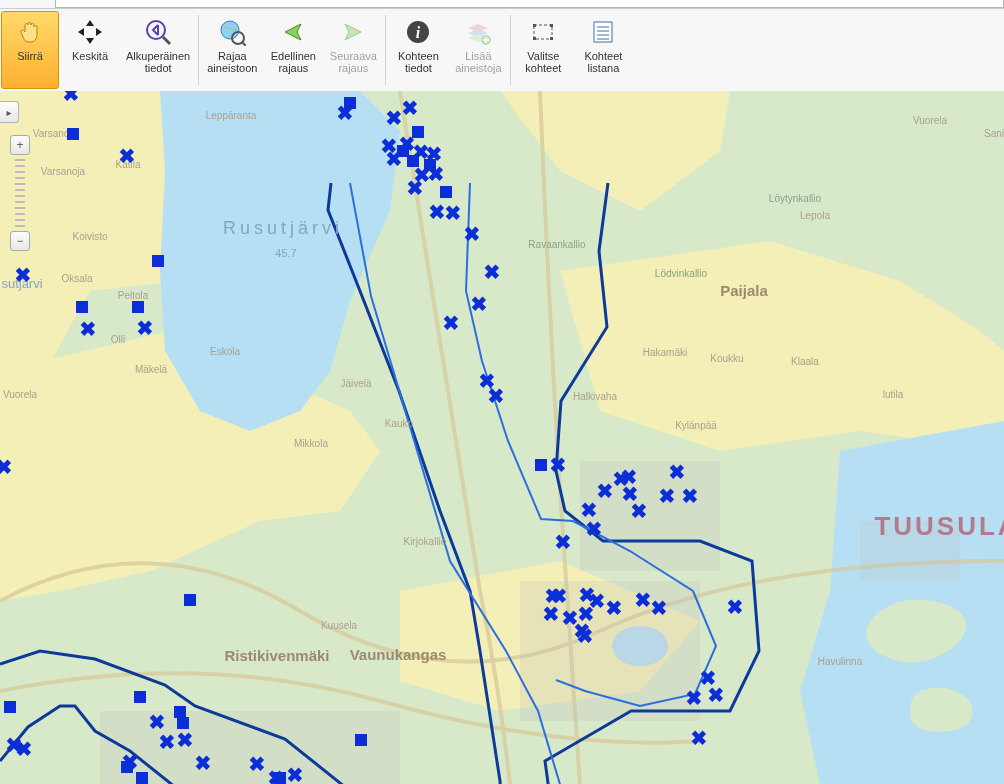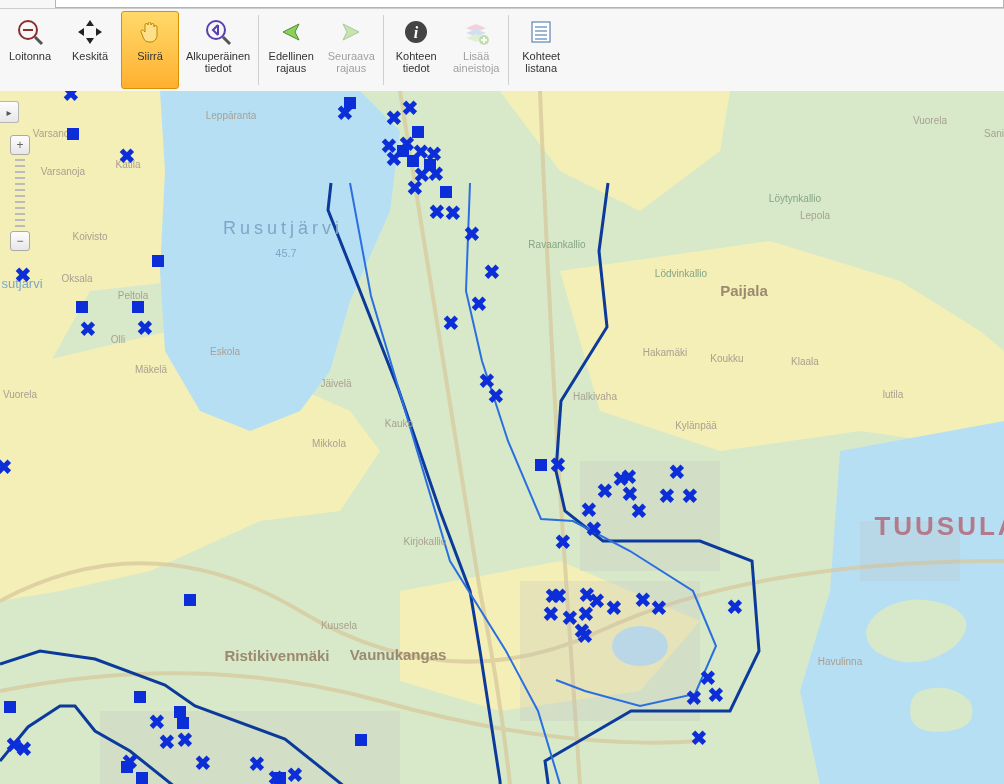--- a/index.html
+++ b/index.html
@@ -30,59 +30,61 @@
 .maplabel.tinyg{font-size:10px;color:#86a586}
 </style>
 </head>
 <body>
 
 <div class="topbar">
     <div class="searchbar"></div>
   </div>
 
 <div class="toolbar">
-  <div class="tool">
-    <span class="ic">
-      <svg width="28" height="28">
-          <circle cx="12" cy="12" r="9" fill="none" stroke="#8a2e2e" stroke-width="2"></circle>
-          <line x1="19" y1="19" x2="26" y2="26" stroke="#555" stroke-width="3"></line>
-          <line x1="7" y1="12" x2="17" y2="12" stroke="#8a2e2e" stroke-width="2"></line>
-        </svg>
-    </span>
-    <span class="lbl">Loitonna</span>
+  <div class="tool sel">
+    <span class="ic">
+      <svg width="28" height="28">
+          <path d="M9 14 V7 a1.5 1.5 0 0 1 3 0 V6 a1.5 1.5 0 0 1 3 0 V7 a1.5 1.5 0 0 1 3 0 V9 a1.5 1.5 0 0 1 3 0 v8 c0 4-3 7-6 7 h-2 c-3 0-5-2-6-5 l-2-5 a1.5 1.5 0 0 1 2.7-1.3 z" fill="#ffe08a" stroke="#b88700" stroke-width="1"></path>
+        </svg>
+    </span>
+    <span class="lbl">Siirrä</span>
   </div>
   <div class="tool">
     <span class="ic">
       <svg width="28" height="28">
           <path d="M14 2 L10 8 L18 8 Z M14 26 L10 20 L18 20 Z M2 14 L8 10 L8 18 Z M26 14 L20 10 L20 18 Z" fill="#222"></path>
         </svg>
     </span>
     <span class="lbl">Keskitä</span>
-  </div>
-  <div class="tool sel">
-    <span class="ic">
-      <svg width="28" height="28">
-          <path d="M9 14 V7 a1.5 1.5 0 0 1 3 0 V6 a1.5 1.5 0 0 1 3 0 V7 a1.5 1.5 0 0 1 3 0 V9 a1.5 1.5 0 0 1 3 0 v8 c0 4-3 7-6 7 h-2 c-3 0-5-2-6-5 l-2-5 a1.5 1.5 0 0 1 2.7-1.3 z" fill="#ffe08a" stroke="#b88700" stroke-width="1"></path>
-        </svg>
-    </span>
-    <span class="lbl">Siirrä</span>
   </div>
   <div class="tool">
     <span class="ic">
       <svg width="28" height="28">
           <circle cx="12" cy="12" r="9" fill="none" stroke="#5a3fae" stroke-width="2"></circle>
           <line x1="19" y1="19" x2="26" y2="26" stroke="#555" stroke-width="3"></line>
           <path d="M14 7 L9 12 L14 17" fill="none" stroke="#5a3fae" stroke-width="2"></path>
           <line x1="14" y1="7" x2="14" y2="17" stroke="#5a3fae" stroke-width="2"></line>
         </svg>
     </span>
     <span class="lbl">Alkuperäinen
 tiedot</span>
   </div>
   <div class="vsep"></div>
+  <div class="tool">
+    <span class="ic">
+      <svg width="28" height="28">
+          <circle cx="12" cy="12" r="9" fill="#8fd0f4" stroke="#3b7db7" stroke-width="1"></circle>
+          <path d="M5 10 q4 -4 8 1 q3 4 7 0" fill="#9ad07a"></path>
+          <circle cx="20" cy="20" r="6" fill="none" stroke="#555" stroke-width="2"></circle>
+          <line x1="24" y1="24" x2="28" y2="28" stroke="#555" stroke-width="2"></line>
+        </svg>
+    </span>
+    <span class="lbl">Rajaa
+aineistoon</span>
+  </div>
   <div class="tool">
     <span class="ic">
       <svg width="28" height="28">
           <path d="M22 6 L6 14 L22 22 L18 14 Z" fill="#8bd15b" stroke="#4e8a2e" stroke-width="1"></path>
         </svg>
     </span>
     <span class="lbl">Edellinen
 rajaus</span>
   </div>
   <div class="tool dis">
@@ -113,20 +115,33 @@
           <path d="M4 20 L14 16 L24 20 L14 24 Z" fill="#c3e9a6"></path>
           <circle cx="22" cy="22" r="5" fill="#7fbf5f"></circle>
           <line x1="22" y1="19" x2="22" y2="25" stroke="#fff" stroke-width="2"></line>
           <line x1="19" y1="22" x2="25" y2="22" stroke="#fff" stroke-width="2"></line>
         </svg>
     </span>
     <span class="lbl">Lisää
 aineistoja</span>
   </div>
   <div class="vsep"></div>
+  <div class="tool">
+    <span class="ic">
+      <svg width="28" height="28">
+          <rect x="5" y="7" width="18" height="14" fill="none" stroke="#555" stroke-width="1" stroke-dasharray="3 2"></rect>
+          <rect x="4" y="6" width="3" height="3" fill="#555"></rect>
+          <rect x="21" y="6" width="3" height="3" fill="#555"></rect>
+          <rect x="4" y="19" width="3" height="3" fill="#555"></rect>
+          <rect x="21" y="19" width="3" height="3" fill="#555"></rect>
+        </svg>
+    </span>
+    <span class="lbl">Valitse
+kohteet</span>
+  </div>
   <div class="tool">
     <span class="ic">
       <svg width="28" height="28">
           <rect x="5" y="4" width="18" height="20" fill="#fff" stroke="#3b6fa7" stroke-width="1"></rect>
           <line x1="8" y1="9" x2="20" y2="9" stroke="#3b6fa7"></line>
           <line x1="8" y1="13" x2="20" y2="13" stroke="#3b6fa7"></line>
           <line x1="8" y1="17" x2="20" y2="17" stroke="#3b6fa7"></line>
           <line x1="8" y1="21" x2="20" y2="21" stroke="#3b6fa7"></line>
         </svg>
     </span>
@@ -213,24 +228,24 @@
   <div class="maplabel tiny" style="left:20px;top:303px">Vuorela</div>
   <div class="maplabel tiny" style="left:930px;top:29px">Vuorela</div>
   <div class="maplabel tiny" style="left:231px;top:24px">Leppäranta</div>
   <div class="maplabel tiny" style="left:55px;top:42px">Varsanoja</div>
   <div class="maplabel tiny" style="left:63px;top:80px">Varsanoja</div>
   <div class="maplabel tiny" style="left:90px;top:145px">Koivisto</div>
   <div class="maplabel tiny" style="left:128px;top:73px">Katila</div>
   <div class="maplabel tiny" style="left:77px;top:187px">Oksala</div>
   <div class="maplabel tiny" style="left:133px;top:204px">Peltola</div>
   <div class="maplabel tiny" style="left:151px;top:278px">Mäkelä</div>
-  <div class="maplabel tiny" style="left:329px;top:352px">Mikkola</div>
+  <div class="maplabel tiny" style="left:311px;top:352px">Mikkola</div>
   <div class="maplabel tiny" style="left:118px;top:248px">Olli</div>
   <div class="maplabel tiny" style="left:225px;top:260px">Eskola</div>
-  <div class="maplabel tiny" style="left:336px;top:292px">Jäivelä</div>
+  <div class="maplabel tiny" style="left:356px;top:292px">Jäivelä</div>
   <div class="maplabel tiny" style="left:399px;top:332px">Kauko</div>
   <div class="maplabel" style="color:#7fa6c9;left:22px;top:192px;font-size:13px">sutjärvi</div>
   <div class="maplabel tiny" style="left:595px;top:305px">Halkivaha</div>
   <div class="maplabel tiny" style="left:696px;top:334px">Kylänpää</div>
   <div class="maplabel tiny" style="left:665px;top:261px">Hakamäki</div>
   <div class="maplabel tiny" style="left:727px;top:267px">Koukku</div>
   <div class="maplabel tiny" style="left:805px;top:270px">Klaala</div>
   <div class="maplabel tiny" style="left:815px;top:124px">Lepola</div>
   <div class="maplabel tinyg" style="left:557px;top:153px">Ravaankallio</div>
   <div class="maplabel tinyg" style="left:795px;top:107px">Löytynkallio</div>

